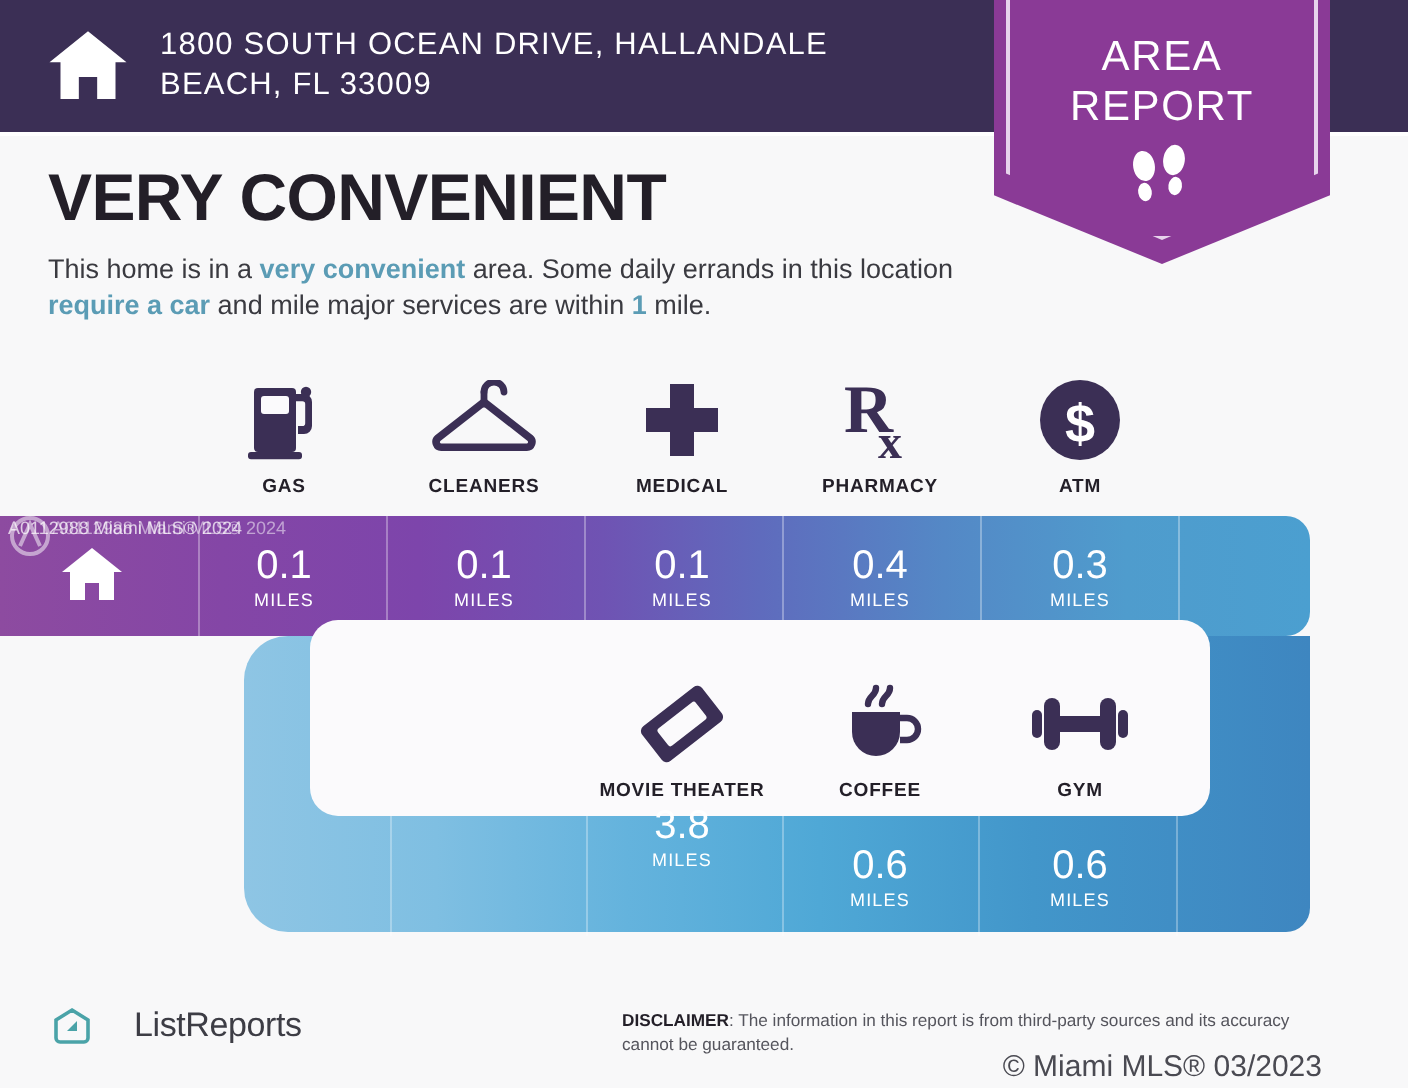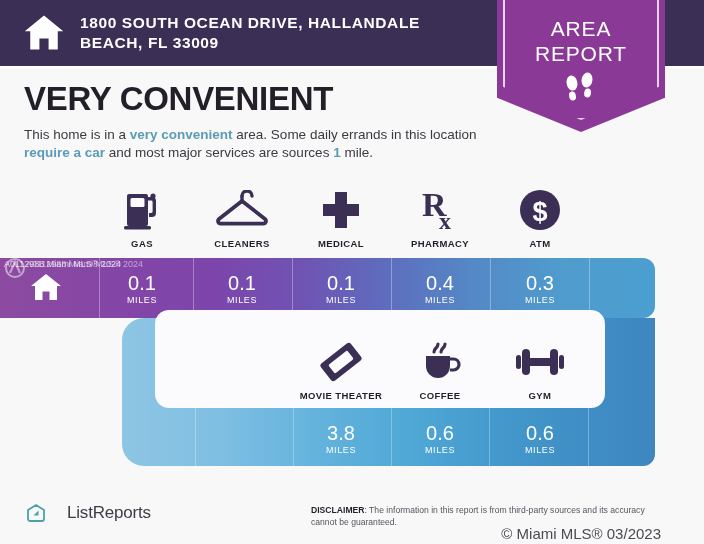--- a/index.html
+++ b/index.html
@@ -15,21 +15,21 @@
     position:absolute; left:0; top:0; width:704px; height:66px;
     background:#3b2f55;
     display:flex; align-items:center;
   }
   .header-home {
     width:44px; height:44px; margin-left:22px; margin-right:14px;
     flex:0 0 auto;
   }
   .header-addr {
     color:#ffffff; font-size:15.5px; letter-spacing:.6px;
-    line-height:20px; font-weight:700;
+    line-height:20px; font-weight:400;
     max-width:400px;
   }
 
   
   .badge {
     position:absolute; left:497px; top:0; width:168px; height:132px;
     background:#8a3a96;
     clip-path:polygon(0 0, 100% 0, 100% 74%, 50% 100%, 0 74%);
     z-index:6;
   }
@@ -170,21 +170,21 @@
   <svg width="38" height="34" viewBox="0 0 38 34">
     <ellipse cx="10" cy="11" rx="5.4" ry="7.6" fill="#ffffff" transform="rotate(-10 10 11)"></ellipse>
     <ellipse cx="10.5" cy="24" rx="3.4" ry="4.6" fill="#ffffff" transform="rotate(-10 10.5 24)"></ellipse>
     <ellipse cx="25" cy="8" rx="5.4" ry="7.6" fill="#ffffff" transform="rotate(8 25 8)"></ellipse>
     <ellipse cx="25.6" cy="21" rx="3.4" ry="4.6" fill="#ffffff" transform="rotate(8 25.6 21)"></ellipse>
   </svg>
 </div>
 
 <div class="headline">VERY CONVENIENT</div>
 <div class="subtext">
-  <span>This home is in a </span><b>very convenient</b><span> area. Some daily errands in this location </span><b>require a car</b><span> and most major services are sources </span><b>1</b><span> mile.</span>
+  <span>This home is in a </span><b>very convenient</b><span> area. Some daily errands in this location </span><b>require a car</b><span> and mile major services are within </span><b>1</b><span> mile.</span>
 </div>
 
 <div class="iconrow1">
 
   <div class="icol" style="left:92px">
     <div class="glyph">
       <svg width="40" height="44" viewBox="0 0 40 44">
         <rect x="5" y="6" width="21" height="32" rx="2" fill="#3b2f55"></rect>
         <rect x="8.5" y="10" width="14" height="9" rx="1.5" fill="#fbfafc"></rect>
         <rect x="2" y="38" width="27" height="3.6" rx="1.5" fill="#3b2f55"></rect>
@@ -314,21 +314,21 @@
         <rect x="7" y="4" width="8" height="26" rx="4" fill="#3b2f55"></rect>
         <rect x="15" y="13" width="20" height="8" fill="#3b2f55"></rect>
         <rect x="35" y="4" width="8" height="26" rx="4" fill="#3b2f55"></rect>
         <rect x="44" y="10" width="5" height="14" rx="2.5" fill="#3b2f55"></rect>
       </svg>
     </div>
     <div class="lbl">GYM</div>
   </div>
 </div>
 
-<div class="mile" style="left:291px;top:422px">
+<div class="mile" style="left:291px;top:402px">
   <div class="num">3.8</div>
   <div class="unit">MILES</div>
 </div>
 <div class="mile" style="left:390px;top:422px">
   <div class="num">0.6</div>
   <div class="unit">MILES</div>
 </div>
 <div class="mile" style="left:490px;top:422px">
   <div class="num">0.6</div>
   <div class="unit">MILES</div>

